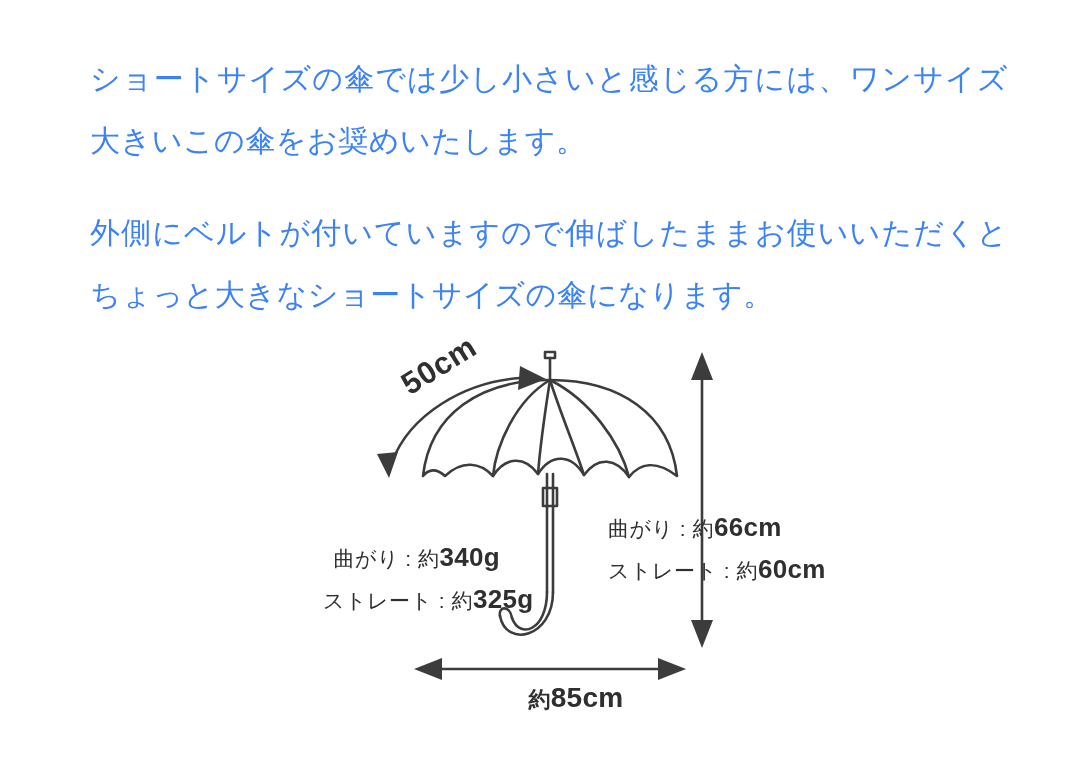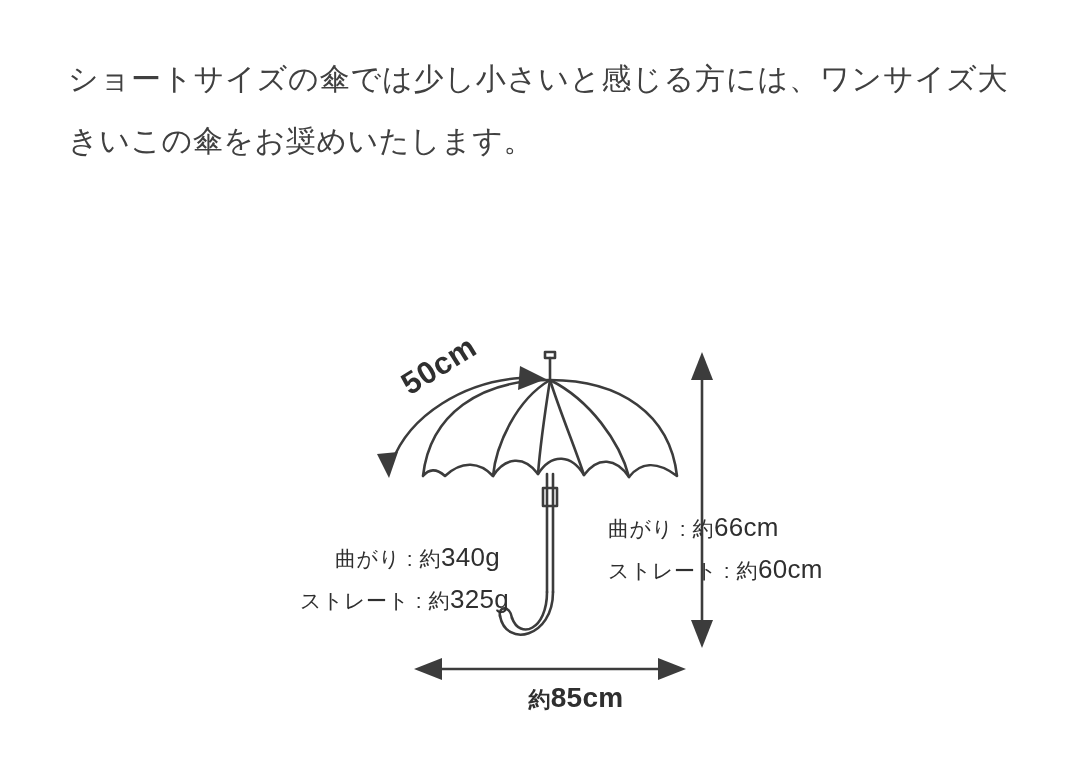--- a/index.html
+++ b/index.html
@@ -25,22 +25,23 @@
   .description {
     position: absolute;
     left: 68px;
     top: 18px;
     width: 940px;
   }
   .desc-line {
     font-size: 30px;
     line-height: 62px;
     letter-spacing: 0.5px;
-    color: #404040;
+    color: #3b82f6;
     white-space: pre-wrap;
+    margin-left: 22px;
   }
   .desc-line.justify {
     text-align: justify;
     text-justify: inter-character;
   }
 
   
   .diagram {
     position: absolute;
     left: 0;
@@ -77,53 +78,54 @@
     text-align: left;
     line-height: 38px;
   }
   .label-height .row { display: block; }
   .lbl-small {
     font-size: 21px;
     letter-spacing: 0.5px;
   }
   .lbl-big {
     font-size: 26px;
-    font-weight: 400;
+    font-weight: 700;
     letter-spacing: 0.3px;
   }
 
   
   .label-weight {
     left: 300px;
     top: 208px;
     width: 200px;
     text-align: right;
     line-height: 38px;
   }
-  .label-weight .row { display: block; }
+  .label-weight .row { display: block; margin-left: 23px; }
 
   
   .label-width {
     left: 456px;
     top: 352px;
     width: 240px;
     text-align: center;
     font-size: 28px;
     font-weight: 700;
     letter-spacing: 0.3px;
   }
   .label-width .pre { font-size: 22px; font-weight: 700; }
 </style>
 </head>
 <body>
 
 <div class="page">
 
   <div class="description">
     <p class="desc-line justify">ショートサイズの傘では少し小さいと感じる方には、ワンサイズ大きいこの傘をお奨めいたします。</p>
+    <p class="desc-line justify">外側にベルトが付いていますので伸ばしたままお使いいただくとちょっと大きなショートサイズの傘になります。</p>
   </div>
 
   <div class="diagram">
 
     <svg width="1080" height="450" viewBox="0 0 1080 450">
       <g fill="none" stroke="#3c3c3c" stroke-width="2.6" stroke-linecap="round" stroke-linejoin="round">
 
         <path d="M423 146 C 430 84, 480 50, 550 50 C 620 50, 670 84, 677 146
                  C 656 130, 640 133, 629 147
                  C 616 128, 598 126, 584 145

